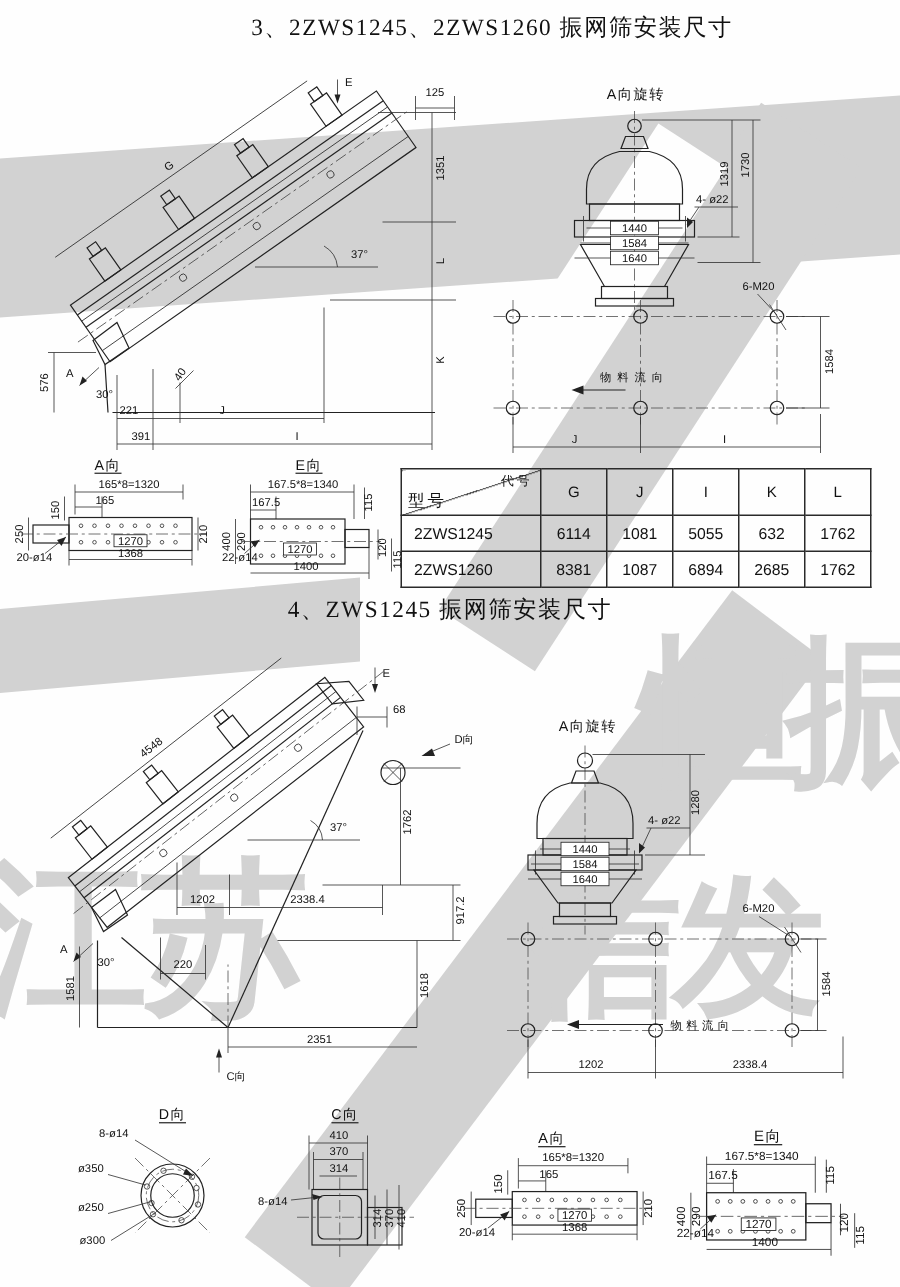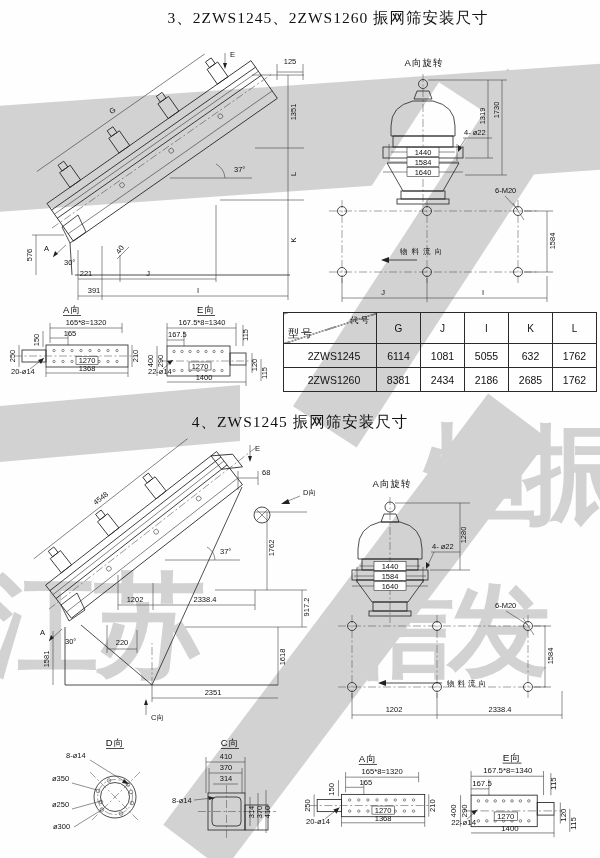--- a/index.html
+++ b/index.html
@@ -19,27 +19,27 @@
   svg{overflow:visible;}
   svg .ln{stroke:#222;stroke-width:0.8;fill:none;}
   svg .thin{stroke:#333;stroke-width:0.55;fill:none;}
   svg .cl{stroke:#444;stroke-width:0.5;fill:none;stroke-dasharray:8 2.5 2 2.5;}
   svg .ah{fill:#222;stroke:none;}
   svg text{fill:#111;font-family:"Liberation Sans","DejaVu Sans",sans-serif;font-size:7.5px;}
   svg text.vt{font-size:7.5px;}
   svg text.ttl{font-size:9.5px;letter-spacing:1px;}
   svg rect.lbox{fill:#fff;stroke:#222;stroke-width:0.55;}
   
-  #specTable{position:absolute;left:283px;top:312px;z-index:1;border-collapse:collapse;}
+  #specTable{position:absolute;left:267px;top:312px;z-index:1;border-collapse:collapse;}
   #specTable td{border:1.4px solid #2a2a2a;text-align:center;vertical-align:middle;
                 font-size:10.5px;color:#111;padding:0;}
   #specTable .c0{width:92px;} #specTable .cn{width:43px;}
   #specTable tr.hd td{height:30px;font-size:10px;}
   #specTable tr.dr td{height:23px;}
-  #specTable td.model{text-align:center;padding-left:8px;}
+  #specTable td.model{text-align:left;padding-left:8px;}
   .diagcell{position:relative;height:30px;
      background:linear-gradient(to bottom right,transparent 49.4%,#2a2a2a 49.4%,#2a2a2a 50.6%,transparent 50.6%);}
   .diagcell .tr{position:absolute;top:2px;right:5px;font-size:8.5px;letter-spacing:2px;}
   .diagcell .bl{position:absolute;bottom:2px;left:4px;font-size:11px;letter-spacing:2px;}
 </style>
 </head>
 <body>
 
 <div id="page">
 
@@ -309,29 +309,29 @@
       <td class="model">2ZWS1245</td>
       <td>6114</td>
       <td>1081</td>
       <td>5055</td>
       <td>632</td>
       <td>1762</td>
     </tr>
     <tr class="dr">
       <td class="model">2ZWS1260</td>
       <td>8381</td>
-      <td>2434</td>
-      <td>2186</td>
+      <td>1087</td>
+      <td>6894</td>
       <td>2685</td>
       <td>1762</td>
     </tr>
   </tbody>
     </table>
 
-  <div class="layer sec-title" style="top:412px;">4、ZWS1245 振网筛安装尺寸</div>
+  <div class="layer sec-title" style="top:396px;">4、ZWS1245 振网筛安装尺寸</div>
 
   <svg class="layer" style="left:15px;top:435px;" width="320" height="300" viewBox="0 0 320 300">
     <g>
       <g transform="translate(58,182) rotate(-38)">
         <rect class="ln" x="-2" y="-42" width="217" height="42"></rect>
         <line class="ln" x1="-2" y1="-35" x2="215" y2="-35"></line>
         <line class="thin" x1="-2" y1="-30" x2="215" y2="-30"></line>
         <line class="ln" x1="-2" y1="-25" x2="215" y2="-25"></line>
         <line class="thin" x1="-2" y1="-8" x2="215" y2="-8"></line>
         <line class="cl" x1="-14" y1="-21" x2="248" y2="-21"></line>

